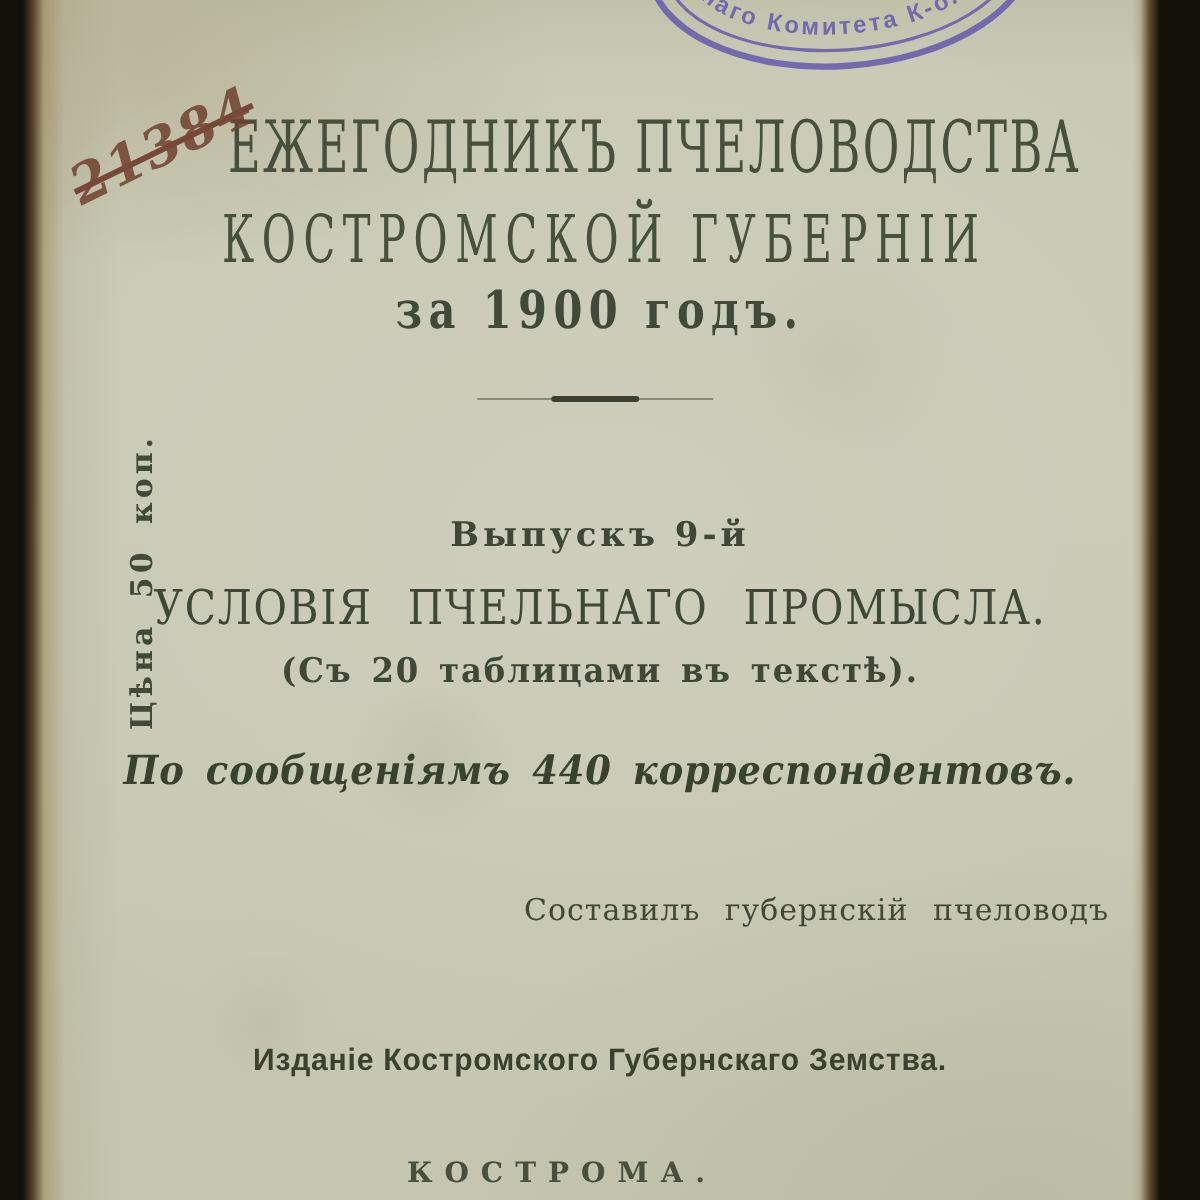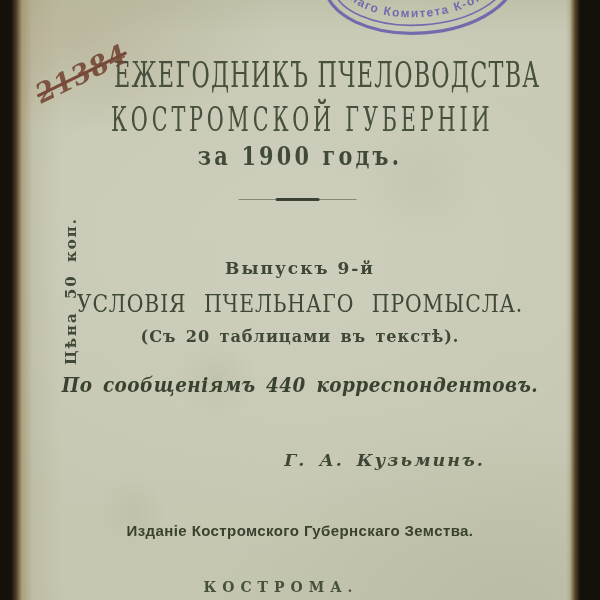--- a/index.html
+++ b/index.html
@@ -95,20 +95,20 @@
 <div class="center-line title3">за 1900 годъ.</div>
 
 <div class="divider"></div>
 
 <div class="center-line issue">Выпускъ 9-й</div>
 <div class="center-line heading">УСЛОВІЯ ПЧЕЛЬНАГО ПРОМЫСЛА.</div>
 <div class="center-line subnote">(Съ 20 таблицами въ текстѣ).</div>
 <div class="center-line srcnote">По сообщеніямъ 440 корреспондентовъ.</div>
 
 <div class="compiler">
-  <div class="name">Г. А. Кузьминъ.</div>
+  <div class="role">Составилъ губернскій пчеловодъ</div>
 </div>
 
 <div class="center-line publisher">Изданіе Костромского Губернскаго Земства.</div>
 <div class="center-line city">КОСТРОМА.</div>
 
 <div class="edge-left"></div>
 <div class="edge-right"></div>
 
 </body></html>

